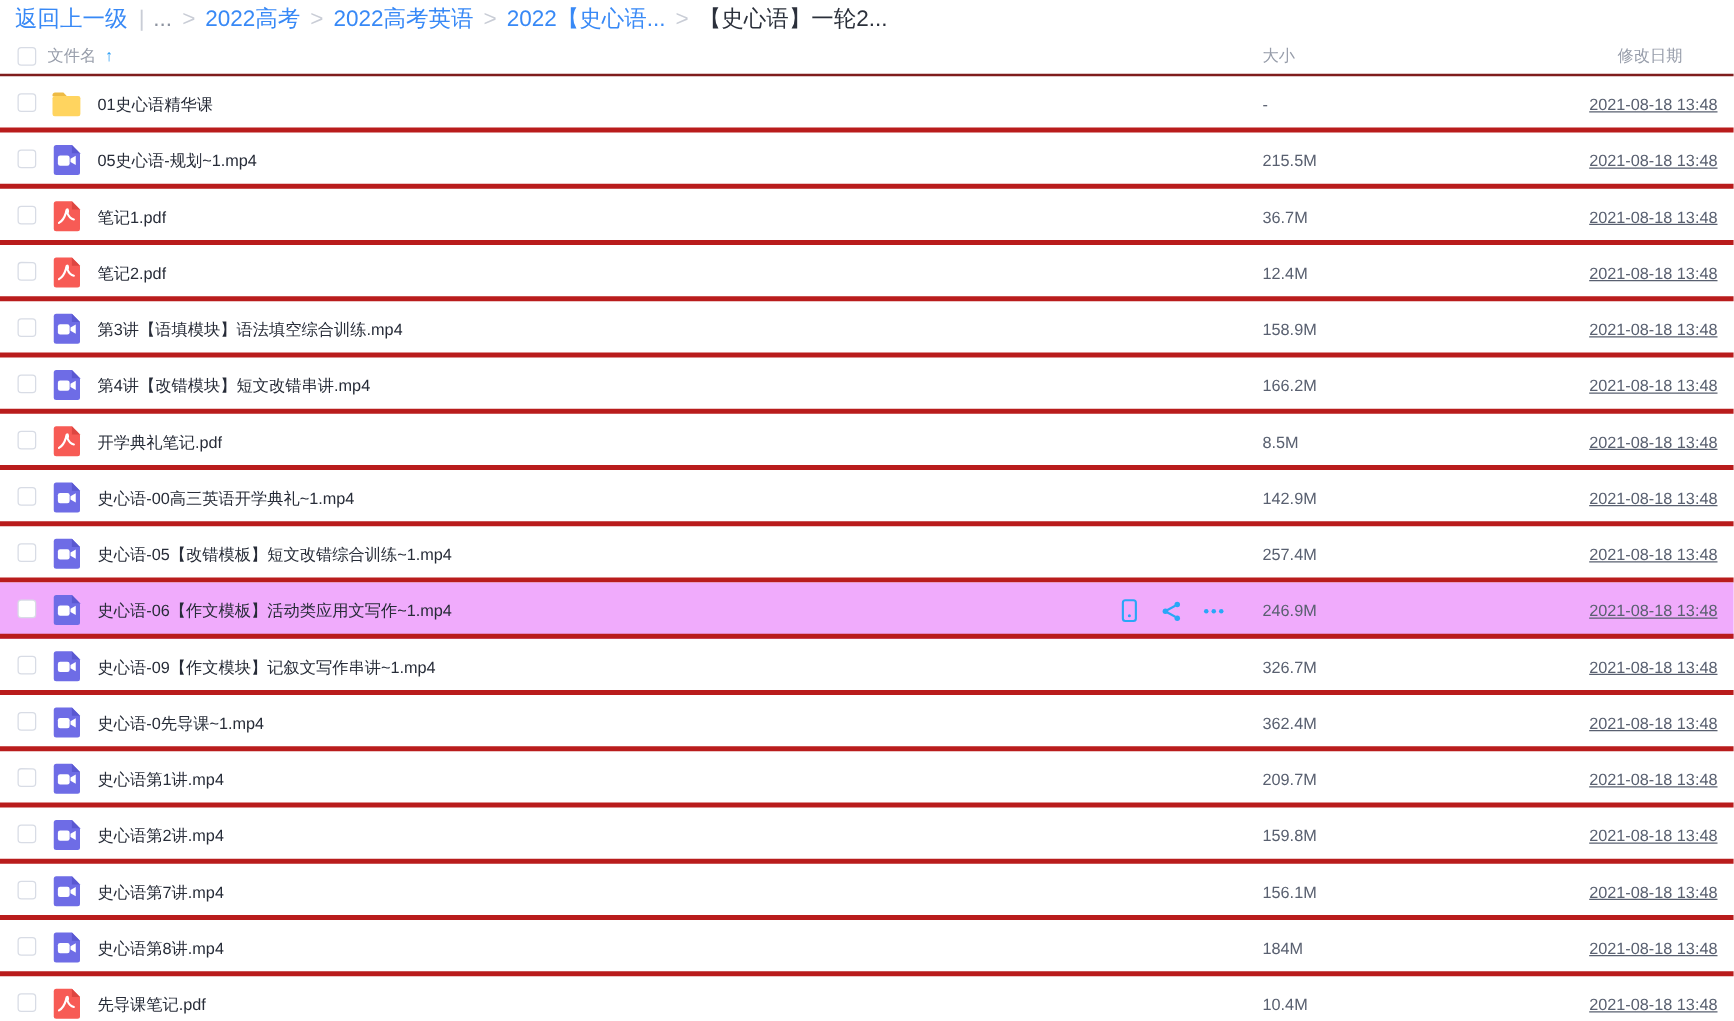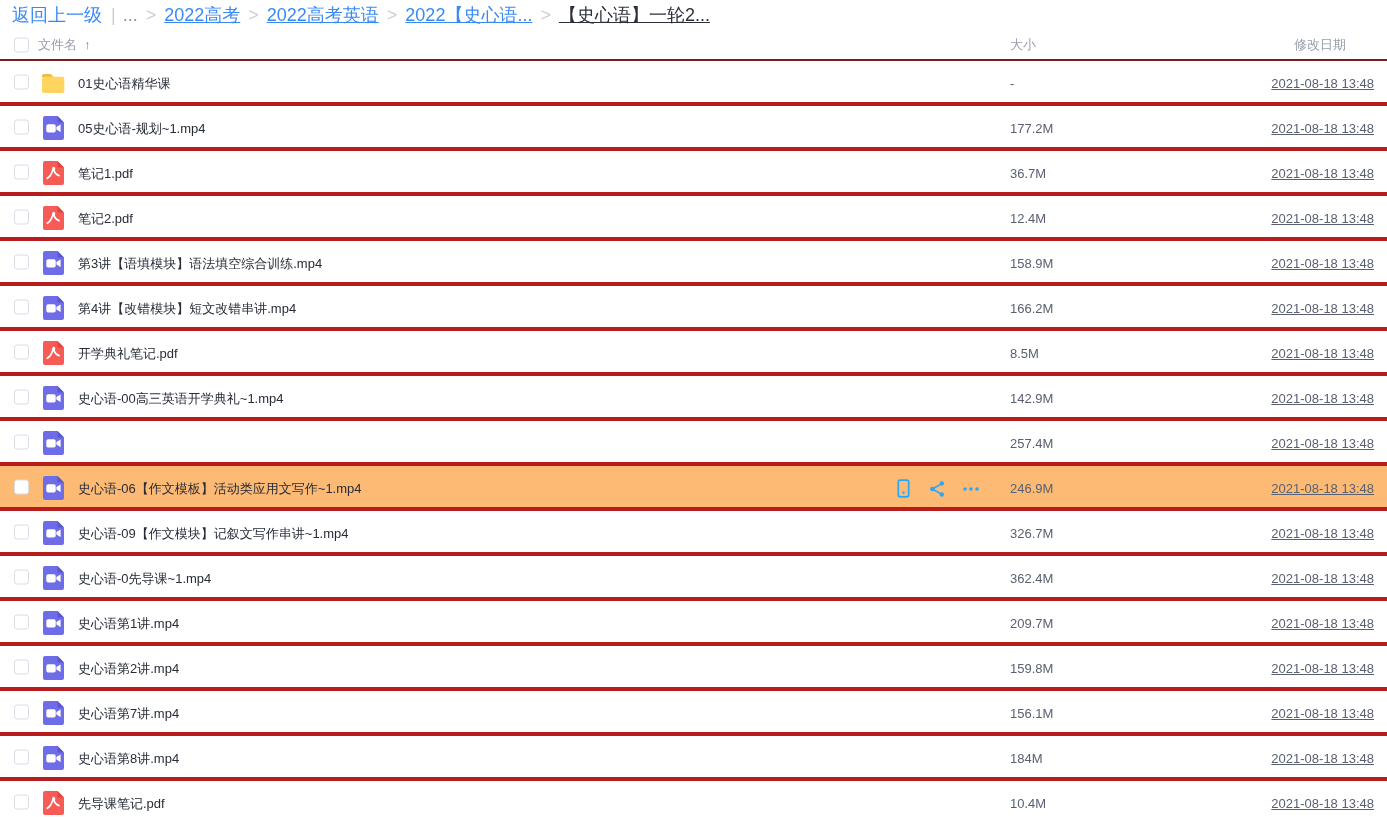--- a/index.html
+++ b/index.html
@@ -15,21 +15,21 @@
   
   .breadcrumb {
     position: absolute; top: 0; left: 12px; height: 30px;
     display: flex; align-items: center; white-space: nowrap;
     font-size: 18px;
   }
   .bc-back { color: #3889f6; }
   .bc-pipe { color: #c9cdd6; margin: 0 7px 0 9px; }
   .bc-ellipsis { color: #8d93a0; }
   .bc-sep { color: #c9cdd6; margin: 0 8px; }
-  .crumb { color: #3889f6; text-decoration: underline; }
+  .crumb { color: #3889f6; }
   .crumb.current { color: #2b303b; }
 
   
   .header-row {
     position: absolute; top: 30px; left: 0; width: 1387px; height: 31px;
     border-bottom: 2px solid #7f1d1d;
     font-size: 13px; color: #979daa;
   }
   .hname { position: absolute; left: 38px; top: 0; line-height: 30px; }
   .hsort { color: #2b9df4; font-weight: bold; margin-left: 7px; cursor: pointer; }
@@ -39,21 +39,21 @@
   
   .cb {
     position: absolute; left: 14px; top: 50%; transform: translateY(-50%);
     width: 15px; height: 15px; border: 1px solid #d8dce5; border-radius: 3px;
     background: #fff; cursor: pointer;
   }
 
   
   .list { position: absolute; top: 61px; left: 0; width: 1387px; }
   .row { position: relative; height: 45px; border-bottom: 4px solid #b91c1c; }
-  .row.hovered { background: #fdba74; }
+  .row.hovered { background: #f0abfc; }
   .file-icon { position: absolute; left: 40px; top: 9px; width: 26px; height: 26px; }
   .fname {
     position: absolute; left: 78px; top: 0; line-height: 45px;
     font-size: 13px; color: #272c38; max-width: 760px;
     overflow: hidden; white-space: nowrap; cursor: pointer;
   }
   .actions {
     position: absolute; left: 893px; top: 0; height: 45px;
     display: flex; align-items: center; gap: 14px;
   }
@@ -105,21 +105,21 @@
   <div class="row">
     <span class="cb"></span>
     <span class="file-icon"><svg width="26" height="26" viewBox="0 0 26 26">
           <path d="M5 1h12.5L24 7.5V23a2 2 0 0 1-2 2H5a2 2 0 0 1-2-2V3a2 2 0 0 1 2-2z" fill="#6e6ce6"></path>
           <path d="M17.5 1L24 7.5h-6.5z" fill="#5a58d1"></path>
           <rect x="6.3" y="9.3" width="9.4" height="8.2" rx="1.8" fill="#fff"></rect>
           <path d="M16.4 11.9l4.2-2.4v7.4l-4.2-2.4z" fill="#fff"></path>
         </svg></span>
     <span class="fname">05史心语-规划~1.mp4</span>
     <span class="actions"></span>
-    <span class="fsize">177.2M</span>
+    <span class="fsize">215.5M</span>
     <span class="fdate">2021-08-18 13:48</span>
   </div>
 
   <div class="row">
     <span class="cb"></span>
     <span class="file-icon"><svg width="26" height="26" viewBox="0 0 26 26">
           <path d="M5 1h12.5L24 7.5V23a2 2 0 0 1-2 2H5a2 2 0 0 1-2-2V3a2 2 0 0 1 2-2z" fill="#f75b55"></path>
           <path d="M17.5 1L24 7.5h-6.5z" fill="#dd4641"></path>
           <path d="M7.2 18.3c2.4-1.3 4.6-4.9 5.5-8 .4-1.5.2-2.8 1-2.8.9 0 .8 1.7.3 3.2 1 2.5 3 4.4 5.1 4.9" fill="none" stroke="#fff" stroke-width="1.7" stroke-linecap="round" stroke-linejoin="round"></path>
         </svg></span>
@@ -198,20 +198,21 @@
   </div>
 
   <div class="row">
     <span class="cb"></span>
     <span class="file-icon"><svg width="26" height="26" viewBox="0 0 26 26">
           <path d="M5 1h12.5L24 7.5V23a2 2 0 0 1-2 2H5a2 2 0 0 1-2-2V3a2 2 0 0 1 2-2z" fill="#6e6ce6"></path>
           <path d="M17.5 1L24 7.5h-6.5z" fill="#5a58d1"></path>
           <rect x="6.3" y="9.3" width="9.4" height="8.2" rx="1.8" fill="#fff"></rect>
           <path d="M16.4 11.9l4.2-2.4v7.4l-4.2-2.4z" fill="#fff"></path>
         </svg></span>
+    <span class="fname">史心语-05【改错模板】短文改错综合训练~1.mp4</span>
     <span class="actions"></span>
     <span class="fsize">257.4M</span>
     <span class="fdate">2021-08-18 13:48</span>
   </div>
 
   <div class="row hovered">
     <span class="cb"></span>
     <span class="file-icon"><svg width="26" height="26" viewBox="0 0 26 26">
           <path d="M5 1h12.5L24 7.5V23a2 2 0 0 1-2 2H5a2 2 0 0 1-2-2V3a2 2 0 0 1 2-2z" fill="#6e6ce6"></path>
           <path d="M17.5 1L24 7.5h-6.5z" fill="#5a58d1"></path>

